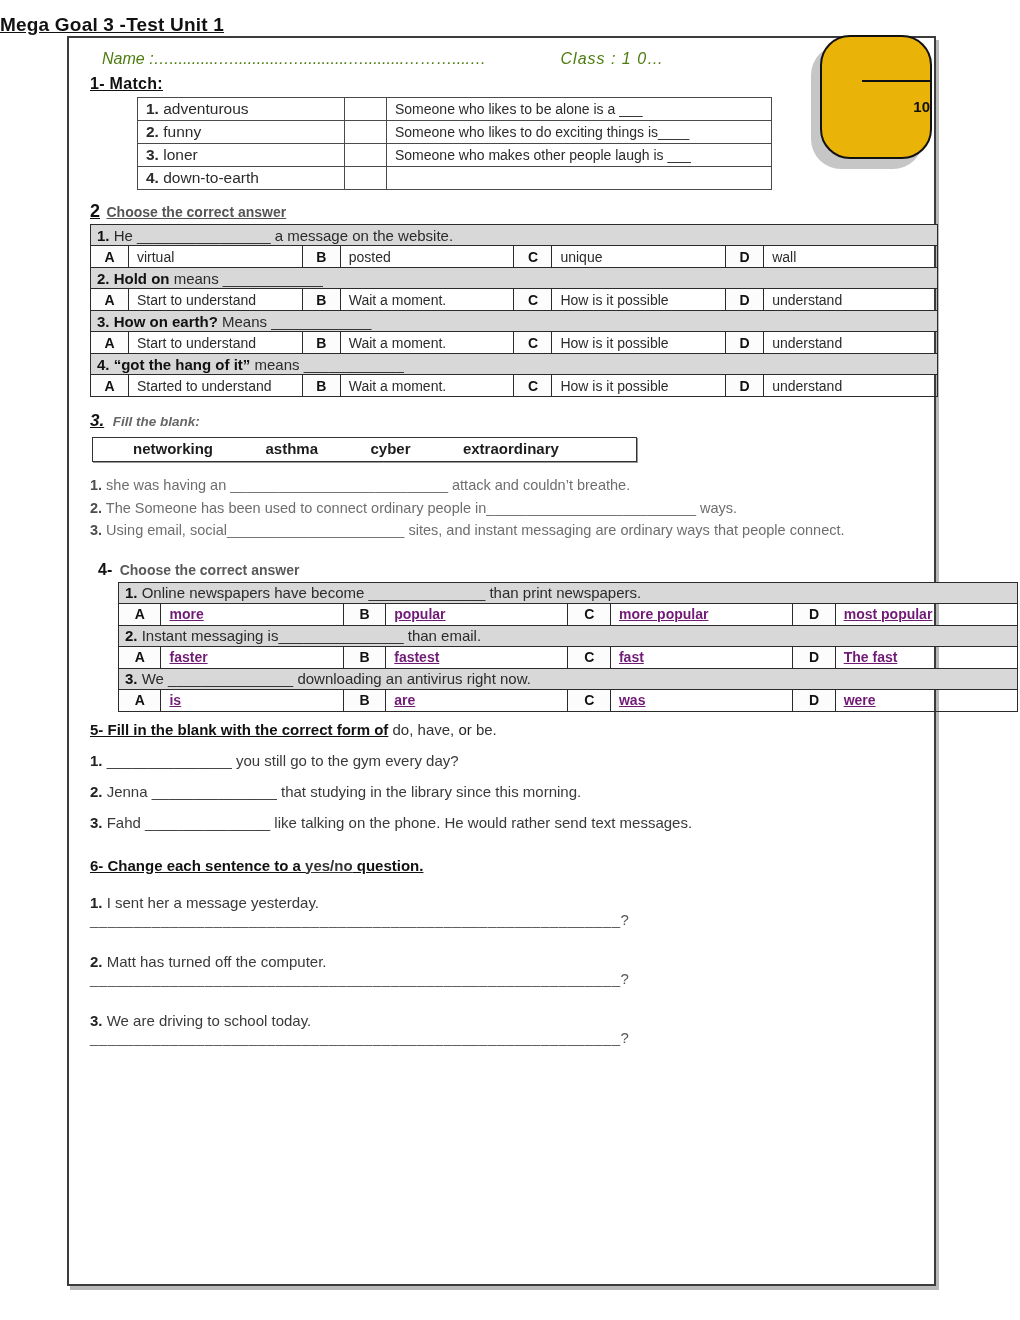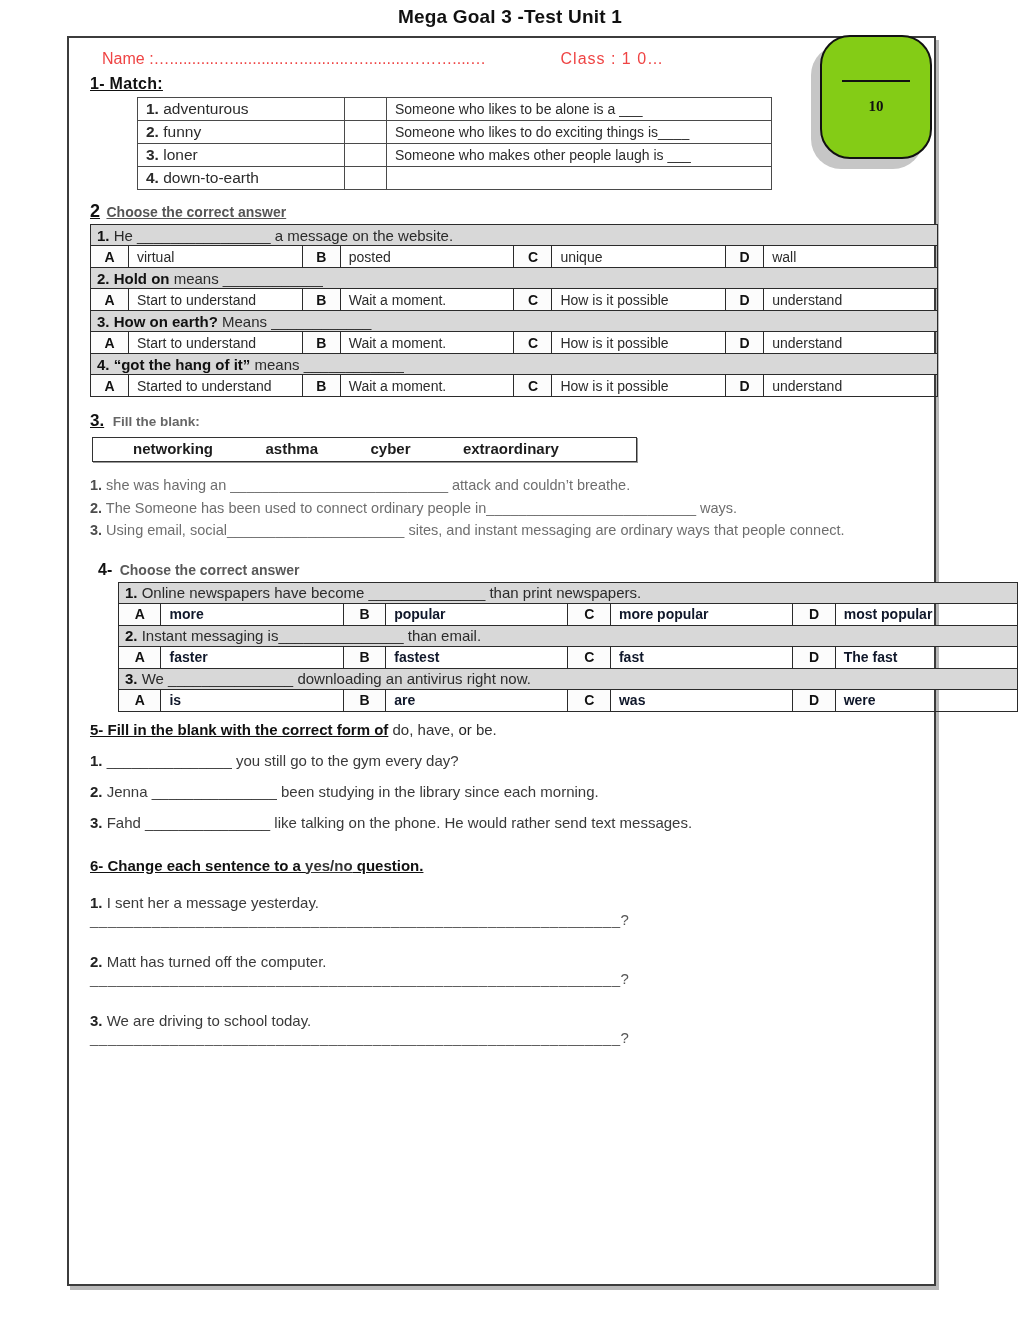--- a/index.html
+++ b/index.html
@@ -3,41 +3,41 @@
 <meta charset="utf-8">
 <style>
   * { margin:0; padding:0; box-sizing:border-box; }
   html,body { background:#fff; }
   body {
     width:1020px; height:1320px;
     font-family:"Liberation Sans", sans-serif;
     color:#222; position:relative;
   }
   .title {
-    text-align:center; font-size:19px; font-weight:bold;
-    padding-top:6px; color:#111;
+    font-size:19px; font-weight:bold;
+    text-decoration:underline; padding-top:14px; color:#111;
     letter-spacing:.2px;
   }
   .sheet {
     position:absolute; left:67px; top:36px; width:869px; height:1250px;
     border:2px solid #3c3c3c; background:#fff;
     box-shadow:3px 4px 0 #b9b9b9;
     padding:8px 10px 0 21px;
   }
   
   .score-box {
     position:absolute; top:-3px; right:2px; width:112px; height:124px;
-    background:#84cc16; border:2.5px solid #111; border-radius:30px;
+    background:#eab308; border:2.5px solid #111; border-radius:30px;
     box-shadow:-9px 10px 0 #c6c6c6; z-index:5;
-    display:flex; flex-direction:column; align-items:center; justify-content:center;font-family:Liberation Serif, serif;
+    display:flex; flex-direction:column; align-items:flex-end; justify-content:center;
   }
   .score-line { width:68px; border-bottom:2.5px solid #111; margin-bottom:16px; }
   .score-total { font-size:15px; font-weight:bold; color:#111; }
 
-  .name-row { font-size:16px; color:#ef4444; padding:4px 0 2px 12px; }
+  .name-row { font-size:16px; color:#4d7c0f; padding:4px 0 2px 12px;font-style:italic; }
   .name-row .class-label { margin-left:70px; letter-spacing:1px; }
 
   .s-heading1 {
     font-size:16px; font-weight:bold; color:#111;
     text-decoration:underline; margin:5px 0 4px 0; letter-spacing:.3px;
   }
 
   table { border-collapse:collapse; }
   .match-table { margin:3px 0 0 47px; }
   .match-table td { border:1.6px solid #4a4a4a; height:23px; padding:0 8px; }
@@ -54,23 +54,23 @@
   .mcq td { border:1.4px solid #2b2b2b; }
   .mcq .qrow td {
     background:#d8d8d8; font-size:15px; height:21px; padding:0 6px; color:#2b2b2b;
   }
   .mcq .qrow b { font-weight:bold; color:#111; }
   .mcq .letter {
     width:38px; text-align:center; font-weight:bold; font-size:14px;
     background:#fcfcfc; color:#111; height:22px;
   }
   .mcq .opt { width:174px; font-size:14px; padding:0 8px; color:#2b2b2b; }
-  .mcq.bold-opts .opt { font-weight:bold; color:#0f172a; }
-
-  .s3-heading { margin:14px 0 6px 0; }
+  .mcq.bold-opts .opt { font-weight:bold; color:#701a75;text-decoration:underline; }
+
+  .s3-heading { margin:14px 0 6px 0;font-style:italic; }
   .s3-heading .big { font-size:17px; font-weight:bold; color:#111; text-decoration:underline; }
   .s3-heading .rest { font-size:13.5px; font-weight:bold; color:#666; margin-left:4px; }
 
   .wordbox {
     width:545px; border:1.8px solid #333; box-shadow:1px 1px 0 #999;
     padding:2px 0 3px 40px; margin-left:2px;
   }
   .wordbox span { font-size:15px; font-weight:bold; color:#1c1c1c; margin-right:48px; }
 
   .fill-items { margin-top:13px; width:830px; }
@@ -270,21 +270,21 @@
     </tr>
   </tbody>
     </table>
 
   <div class="s5-heading">
     <span class="bold-underline">5-  Fill in the blank with the correct form of</span><span class="ital"> do, have,</span><span> or </span><span class="ital">be.</span>
   </div>
 
   <div class="do-items">
     <p><b>1.</b><span> _______________ you still go to the gym every day?</span></p>
-    <p><b>2.</b><span> Jenna _______________ been studying in the library since each morning.</span></p>
+    <p><b>2.</b><span> Jenna _______________ that studying in the library since this morning.</span></p>
     <p><b>3.</b><span> Fahd _______________ like talking on the phone. He would rather send text messages.</span></p>
   </div>
 
   <div class="s6-heading">
     <span class="bold-underline">6-  Change each sentence to a </span><span class="bold-underline ital">yes/no</span><span class="bold-underline"> question.</span>
   </div>
 
   <div class="yn-items">
     <p class="sentence"><b>1.</b><span> I sent her a message yesterday.</span></p>
     <p class="answer-line">____________________________________________________________?</p>

